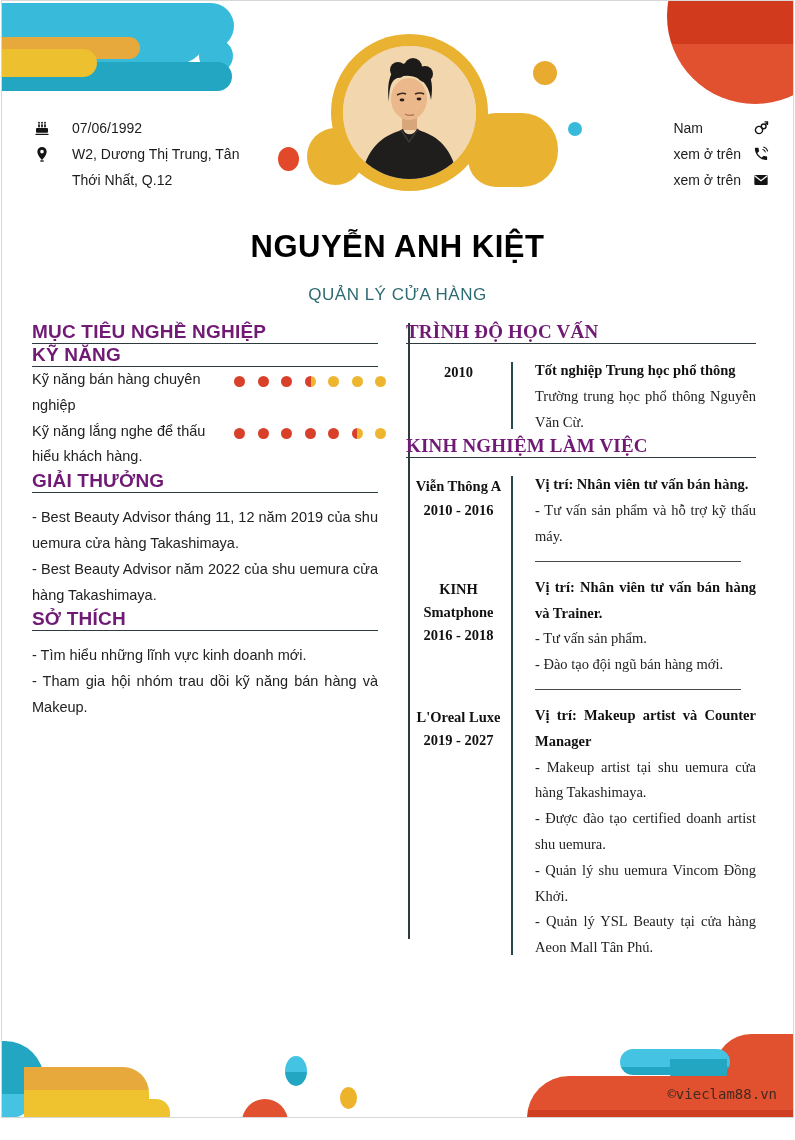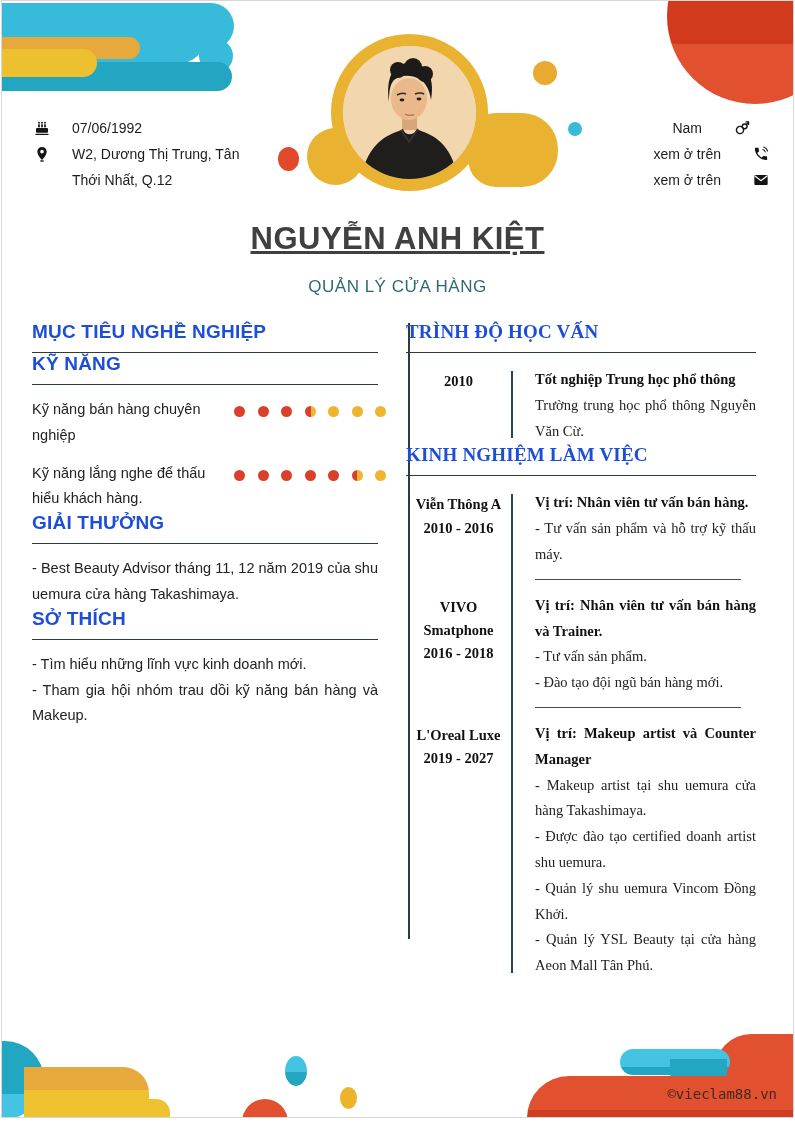--- a/index.html
+++ b/index.html
@@ -48,40 +48,40 @@
   .watermark{position:absolute;right:16px;top:1085px;z-index:2;
     font-family:"DejaVu Sans Mono","Liberation Mono",monospace;font-size:14px;color:#43291f;}
   
   .info{position:absolute;top:114px;z-index:1;font-size:14px;line-height:26px;color:#1c1c1c;}
   .info-left{left:30px;width:232px;}
   .info-right{right:24px;text-align:right;}
   .info-row{display:flex;align-items:flex-start;justify-content:center;}
   .info-left .info-row .icon{margin-right:22px;margin-top:5px;}
   .info-left .info-row + .info-row{margin-top:0;}
   .info-left .txt{width:190px;}
-  .info-right .info-row{justify-content:center;gap:20px;}
+  .info-right .info-row{justify-content:space-between;}
   .info-right .icon{margin-left:12px;margin-top:5px;}
   .icon{width:16px;height:16px;display:inline-block;flex:0 0 16px;}
   .icon svg{width:16px;height:16px;display:block;}
   
   .namebox{position:absolute;left:0;top:212px;width:100%;text-align:center;z-index:1;}
-  .namebox h1{margin:8px;font-size:31px;font-weight:700;color:#404040;letter-spacing:.5px;text-decoration:underline;}
+  .namebox h1{margin:16px;font-size:31px;font-weight:700;color:#000000;letter-spacing:.5px;}
   .namebox .subtitle{margin-top:20px;font-size:17px;color:#2d6b72;letter-spacing:.5px;}
   
   .col{position:absolute;top:320px;z-index:1;}
   .col-left{left:30px;width:346px;}
   .col-right{left:404px;width:350px;font-family:Liberation Serif, serif;}
   .col-divider{position:absolute;left:406px;top:322px;width:1.5px;height:616px;background:#2d3b3f;z-index:1;}
-  h2.sec{margin:0;font-size:19px;font-weight:700;color:#1d4ed8;padding-bottom:9px;
+  h2.sec{margin:0;font-size:19px;font-weight:700;color:#701a75;
     border-bottom:1.5px solid #2d3b3f;letter-spacing:.2px;}
   .sec-gap{margin-top:25px;}
   .col p{margin:12px 0 0;font-size:14.5px;line-height:1.78;text-align:justify;color:#222;}
   .col p.tight{margin-top:0;}
   
-  .skill-row{display:flex;margin-top:12px;}
+  .skill-row{display:flex;}
   .skill-label{flex:0 0 202px;font-size:14.5px;line-height:1.78;}
   .skill-dots{margin-left:auto;padding-top:9px;display:flex;gap:12.5px;align-items:flex-start;}
   .dot{width:11px;height:11px;border-radius:50%;display:inline-block;}
   .dot-red{background:#d8402a;}
   .dot-yellow{background:#eeb52e;}
   .dot-half{background:linear-gradient(90deg,#d8402a 0 50%,#eeb52e 50% 100%);}
   
   .timeline{position:relative;margin-top:14px;}
   .timeline .vline{position:absolute;left:105px;top:4px;bottom:6px;width:2px;background:#26474c;}
   .t-entry{display:flex;}
@@ -237,20 +237,21 @@
             <span class="dot dot-red"></span>
             <span class="dot dot-half"></span>
             <span class="dot dot-yellow"></span>
           </div>
       </div>
     </section>
 
     <section>
       <h2 class="sec sec-gap">GIẢI THƯỞNG</h2>
       <p>- Best Beauty Advisor tháng 11, 12 năm 2019 của shu uemura cửa hàng Takashimaya.</p>
+      <p class="tight">- Best Beauty Advisor năm 2022 của shu uemura cửa hàng Takashimaya.</p>
     </section>
 
     <section>
       <h2 class="sec sec-gap">SỞ THÍCH</h2>
       <p>- Tìm hiểu những lĩnh vực kinh doanh mới.</p>
       <p class="tight">- Tham gia hội nhóm trau dồi kỹ năng bán hàng và Makeup.</p>
     </section>
   </div>
 
   <div class="col col-right">
@@ -280,21 +281,21 @@
           </div>
           <div class="t-body">
             <div class="t-title">Vị trí: Nhân viên tư vấn bán hàng.</div>
             <div>- Tư vấn sản phẩm và hỗ trợ kỹ thấu máy.</div>
             <hr class="t-sep">
           </div>
         </div>
 
         <div class="t-entry">
           <div class="t-when">
-            <div>VIVO Smatphone</div>
+            <div>KINH Smatphone</div>
             <div>2016 - 2018</div>
           </div>
           <div class="t-body">
             <div class="t-title">Vị trí: Nhân viên tư vấn bán hàng và Trainer.</div>
             <div>- Tư vấn sản phẩm.</div>
             <div>- Đào tạo đội ngũ bán hàng mới.</div>
             <hr class="t-sep">
           </div>
         </div>
 

